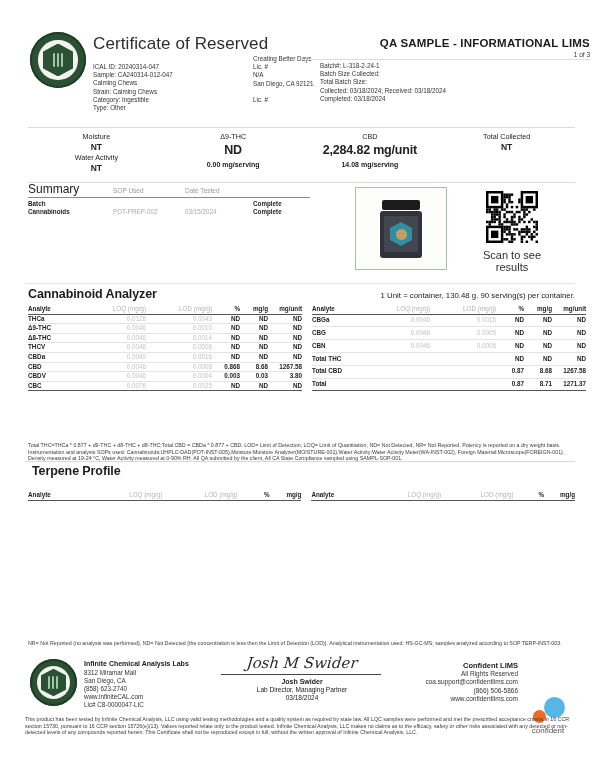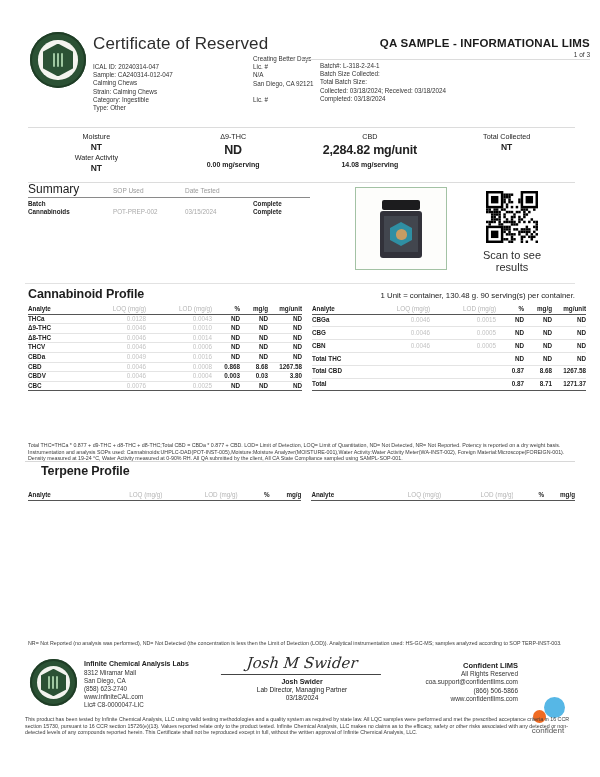--- a/index.html
+++ b/index.html
@@ -77,21 +77,21 @@
   .col-analyte{text-align:left;font-weight:bold;color:#222;width:52px;}
   .col-loq,.col-lod{text-align:right;color:#c3c3c3;width:66px;}
   th.col-loq,th.col-lod{color:#b5b5b5;font-weight:normal;}
   .col-pct{width:28px;}
   .col-mgg{width:28px;}
   .col-mgunit{width:34px;}
   .col-pct,.col-mgg,.col-mgunit{text-align:right;font-weight:bold;color:#222;}
   .footnote{font-size:5.3px;line-height:6.5px;color:#3a3a3a;text-align:left;}
   #cann-footnote{left:28px;right:25px;top:442px;}
   #rule4{left:25px;right:25px;top:461px;background:#d8d8d8;}
-  #terp-title{left:41px;top:464px;}
+  #terp-title{left:32px;top:464px;}
   #terp-tables{left:28px;top:491px;right:25px;}
   #terp-footnote{left:28px;right:25px;top:640px;}
 
   
   #footer-seal{left:30px;top:659px;width:47px;height:47px;}
   #lab-info{left:84px;top:660px;}
   #lab-info .lab-name{font-size:7px;font-weight:bold;line-height:8.5px;color:#222;}
   #lab-info div{font-size:6.3px;line-height:8.1px;color:#333;}
   #sig-block{left:222px;top:654px;width:160px;text-align:center;}
   #sig-script{font-family:"DejaVu Serif",serif;font-style:italic;font-size:15px;color:#2a2a2a;border-bottom:1px solid #444;padding-bottom:2px;transform:skewX(-6deg);}
@@ -360,21 +360,21 @@
         <rect x="32" y="4" width="6" height="6" fill="#000"></rect>
         <rect x="0" y="28" width="14" height="14" fill="#000"></rect>
         <rect x="2" y="30" width="10" height="10" fill="#fff"></rect>
         <rect x="4" y="32" width="6" height="6" fill="#000"></rect>
       </svg>
     </div>
   <div id="qr-caption">Scan to see results</div>
 </div>
 
 <div class="rule" id="rule3"></div>
-<div class="abs section-title" id="cann-title">Cannabinoid Profile</div>
+<div class="abs section-title" id="cann-title">Cannabinoid Analyzer</div>
 <div class="abs" id="unit-note">1 Unit = container, 130.48 g.  90 serving(s) per container.</div>
 
 <div class="abs tbl-wrap" id="cann-tables">
   <table class="ctable" id="cann-left">
     <thead>
       <tr>
         <th class="col-analyte">Analyte</th>
         <th class="col-loq">LOQ (mg/g)</th>
         <th class="col-lod">LOD (mg/g)</th>
         <th class="col-pct">%</th>

